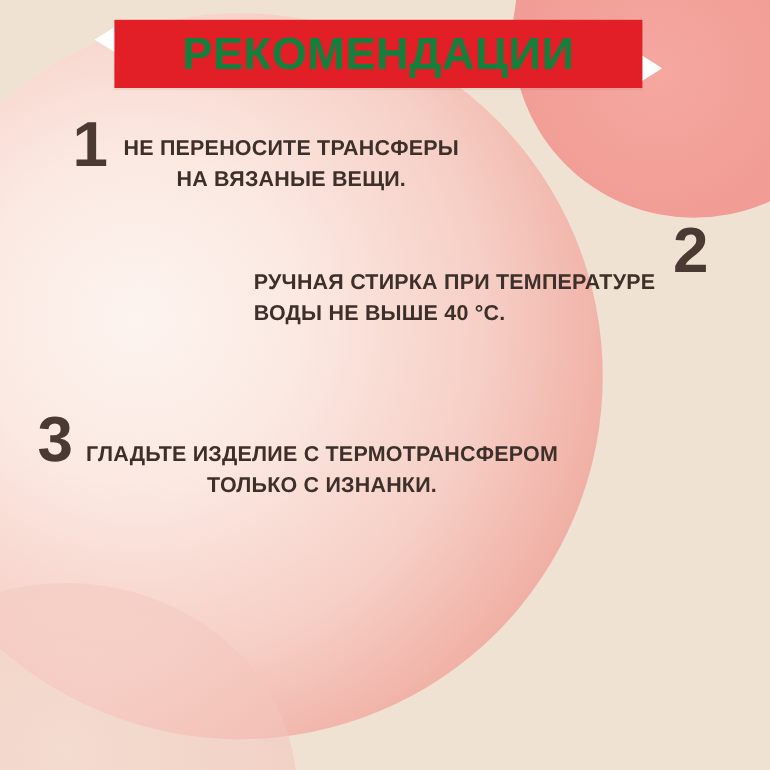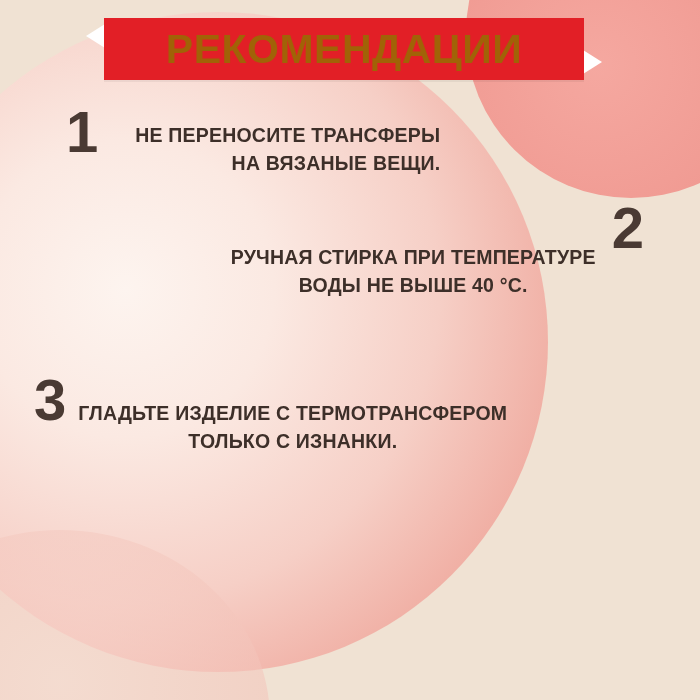--- a/index.html
+++ b/index.html
@@ -75,21 +75,21 @@
   }
   .ribbon-title {
     position: absolute;
     left: 0;
     top: 0;
     width: 480px;
     height: 62px;
     display: flex;
     align-items: center;
     justify-content: center;
-    color: #a16207;
+    color: #15803d;
     font-size: 41px;
     font-weight: bold;
     letter-spacing: 0.5px;
     white-space: nowrap;
   }
   
   .fold-left {
     position: absolute;
     left: -18px;
     top: 6px;
@@ -131,29 +131,29 @@
     white-space: pre-line;
   }
 
   
   #tip-1 {
     left: 66px;
     top: 104px;
     align-items: flex-start;
   }
   #tip-1 .tip-num { margin-right: 14px; }
-  #tip-1 .tip-text { text-align: right; padding-top: 18px; margin-left: 23px; }
+  #tip-1 .tip-text { text-align: center; padding-top: 18px; }
 
   
   #tip-2 {
     right: 56px;
     top: 200px;
     align-items: flex-start;
   }
-  #tip-2 .tip-text { text-align: center; padding-top: 44px; margin-right: 16px; }
+  #tip-2 .tip-text { text-align: left; padding-top: 44px; margin-right: 16px; }
   #tip-2 .tip-num { }
 
   
   #tip-3 {
     left: 34px;
     top: 372px;
   }
   #tip-3 .tip-num { margin-right: 12px; }
   #tip-3 .tip-text { text-align: center; padding-top: 28px; }
 

